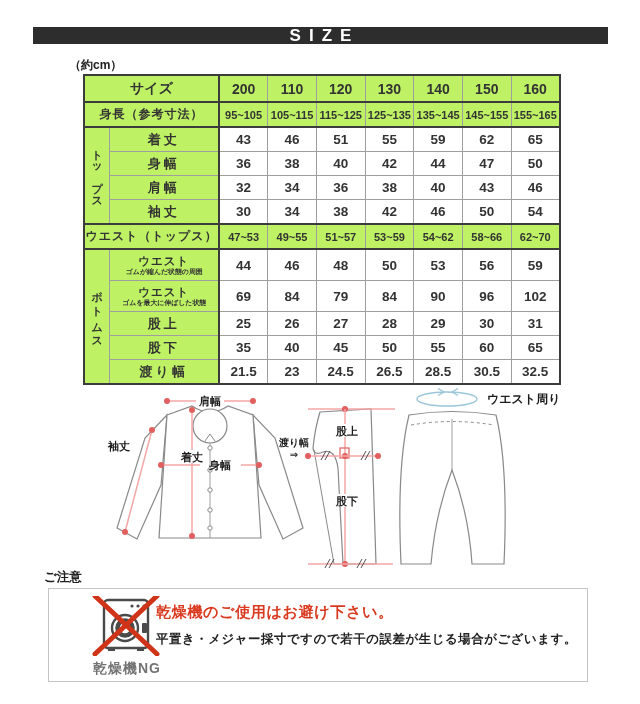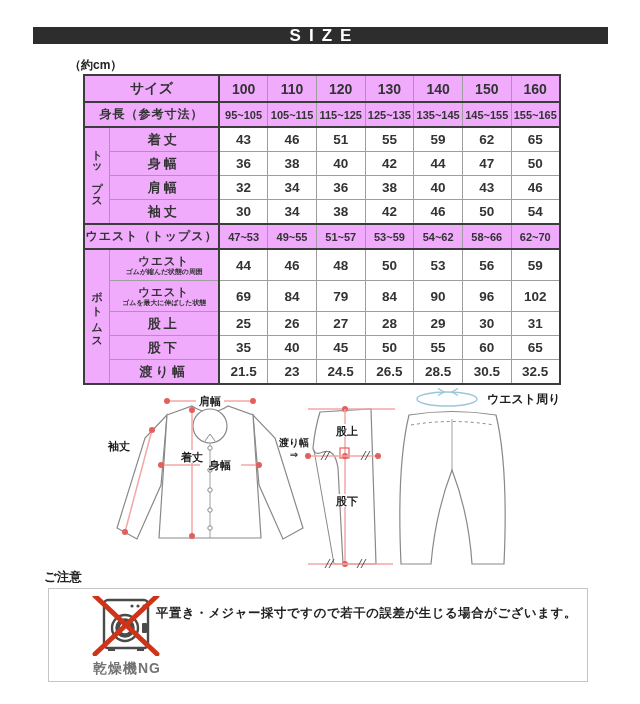--- a/index.html
+++ b/index.html
@@ -13,21 +13,21 @@
     position:absolute;left:33px;top:27px;width:575px;height:17px;
     background:#2d2d2d;color:#fff;display:flex;align-items:center;justify-content:center;
     font-size:17px;font-weight:bold;letter-spacing:8px;padding-left:8px;box-sizing:border-box;
   }
   .unit-note{position:absolute;left:69px;top:57px;font-size:12px;font-weight:bold;color:#222;}
   
   .tbl-wrap{position:absolute;left:83px;top:74px;}
   table{border-collapse:collapse;table-layout:fixed;width:476px;border:2px solid #3c3c3c;}
   td{border:1px solid #9e9e9e;padding:0;text-align:center;vertical-align:middle;
      font-weight:bold;color:#333;overflow:hidden;}
-  td.g{background:#f0abfc;}
+  td.g{background:#bef264;}
   td.sb{border-bottom:2px solid #3c3c3c;}
   td.sr{border-right:2px solid #3c3c3c;}
   tr.rh td{height:25px;}
   tr.rn td{height:23px;}
   tr.rw td{height:30px;}
   .sz{font-size:14px;}
   .lbl{font-size:13px;letter-spacing:3px;}
   .lbl-sm{font-size:12px;letter-spacing:1px;}
   .rng{font-size:11px;letter-spacing:0;}
   .val{font-size:13.5px;}
@@ -70,21 +70,21 @@
         <col style="width:48.7px">
         <col style="width:48.7px">
     <col style="width:48.7px">
         <col style="width:48.7px">
         <col style="width:48.7px">
         <col style="width:48.7px">
   </colgroup>
   <tbody>
         <tr class="rh">
     <td colspan="2" class="g sb sr sz">サイズ</td>
-    <td class="g sb sz">100</td>
+    <td class="g sb sz">200</td>
     <td class="g sb sz">110</td>
     <td class="g sb sz">120</td>
     <td class="g sb sz">130</td>
     <td class="g sb sz">140</td>
     <td class="g sb sz">150</td>
     <td class="g sb sz">160</td>
   </tr>
   <tr class="rn">
     <td colspan="2" class="g sb sr lbl-sm">身長（参考寸法）</td>
     <td class="g sb rng">95~105</td>
@@ -302,15 +302,16 @@
       <circle cx="33" cy="32" r="7.5" fill="none" stroke="#4a4a4a" stroke-width="4.5"></circle>
       <rect x="50" y="27" width="5" height="10" rx="1" fill="#4a4a4a"></rect>
       <rect x="16" y="52" width="7" height="3" fill="#4a4a4a"></rect>
       <rect x="45" y="52" width="7" height="3" fill="#4a4a4a"></rect>
       <line x1="3" y1="0" x2="65" y2="58" stroke="#cf3318" stroke-width="5" stroke-linecap="round"></line>
       <line x1="65" y1="0" x2="3" y2="58" stroke="#cf3318" stroke-width="5" stroke-linecap="round"></line>
     </svg>
     <div class="dryer-label">乾燥機NG</div>
   </div>
   <div class="notice-lines">
+    <div class="n-red">乾燥機のご使用はお避け下さい。</div>
     <div class="n-black">平置き・メジャー採寸ですので若干の誤差が生じる場合がございます。</div>
   </div>
 </div>
 
 </body></html>

